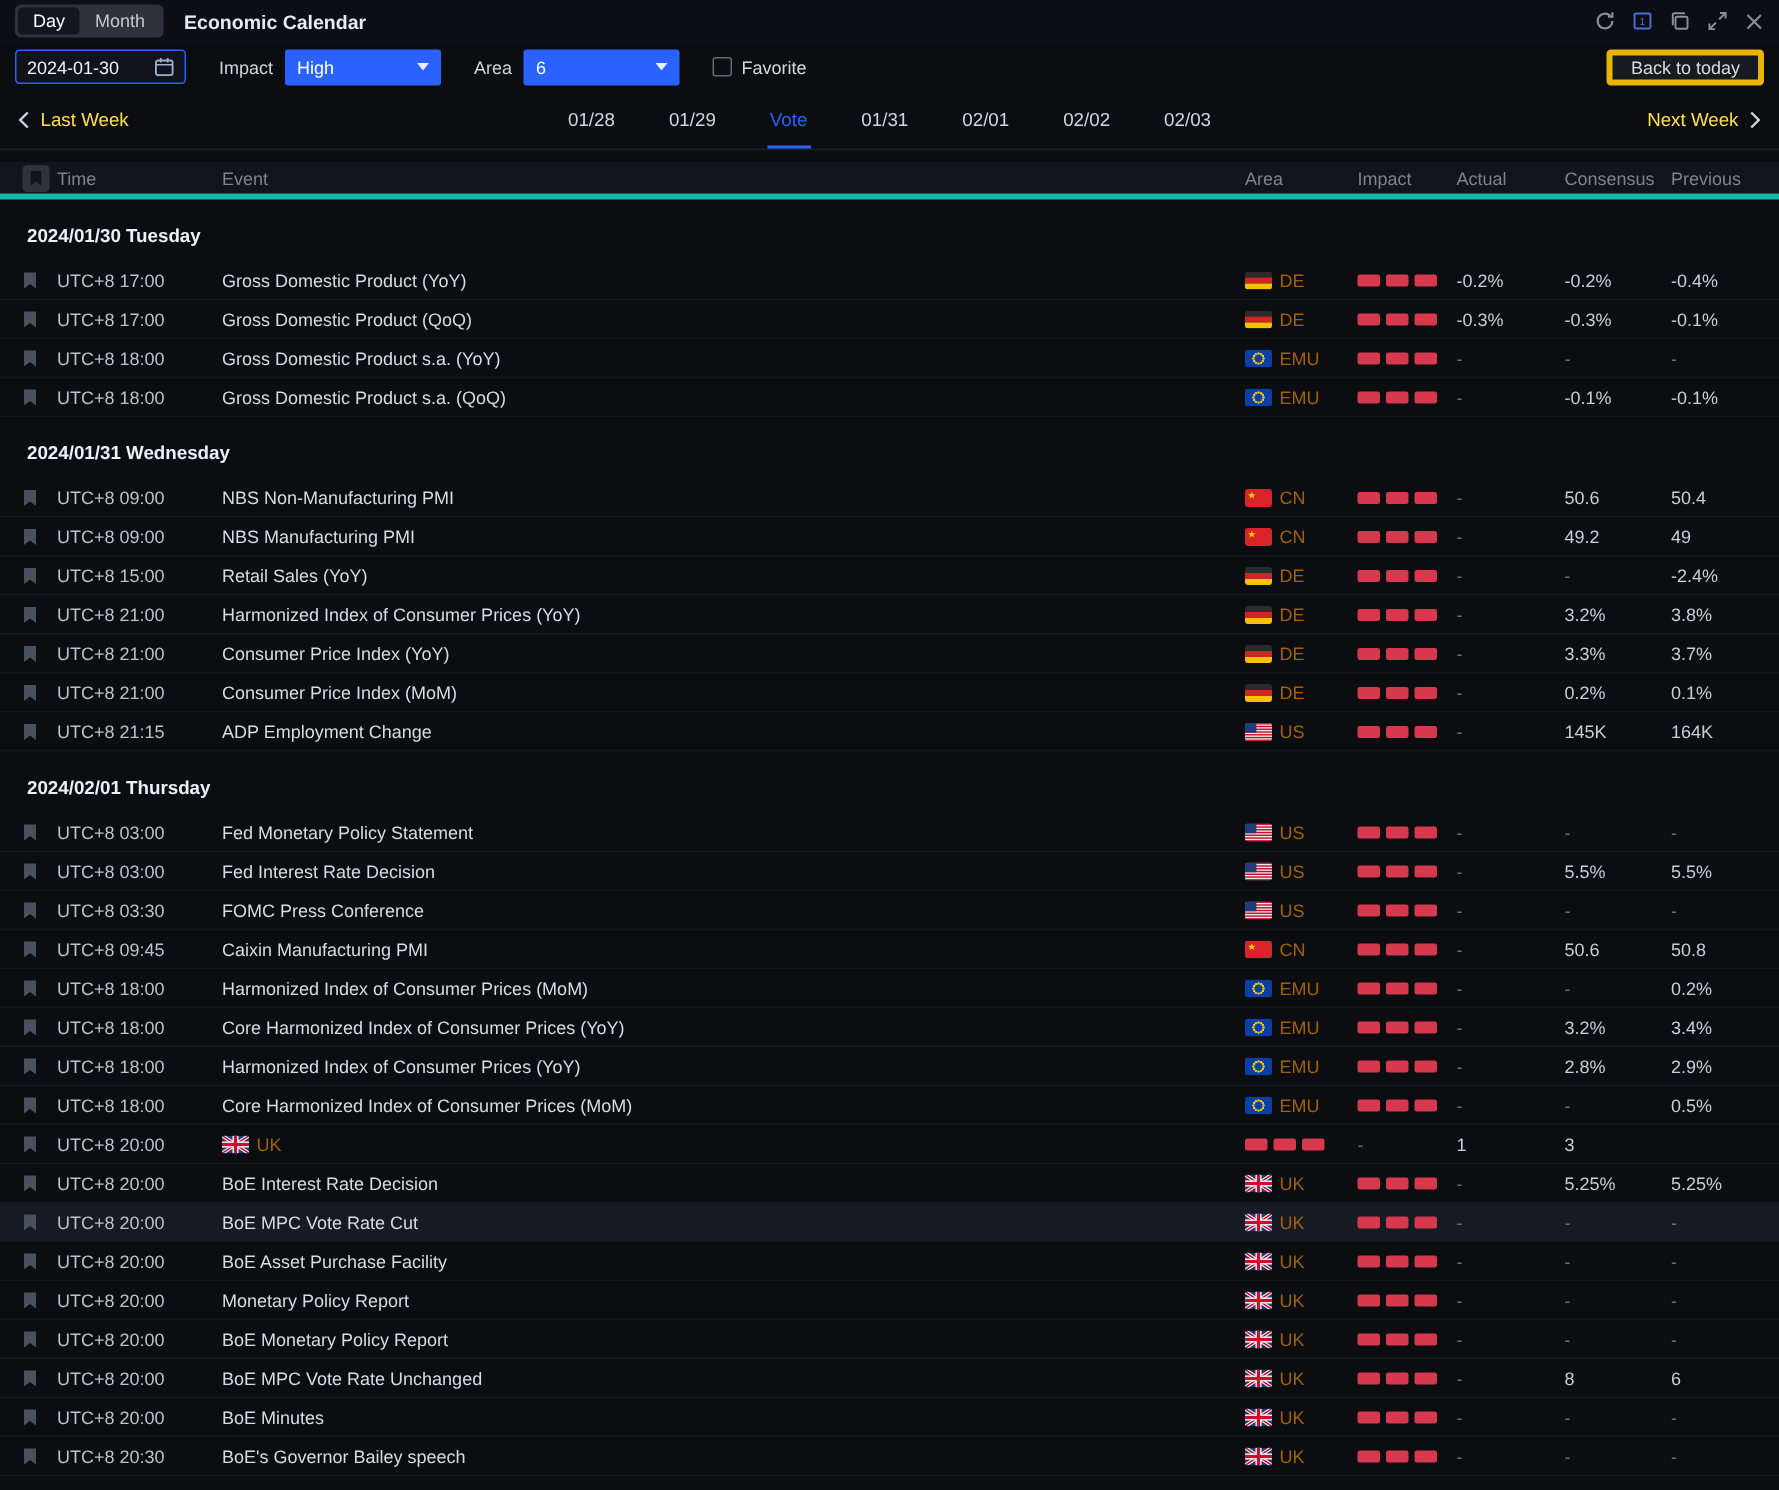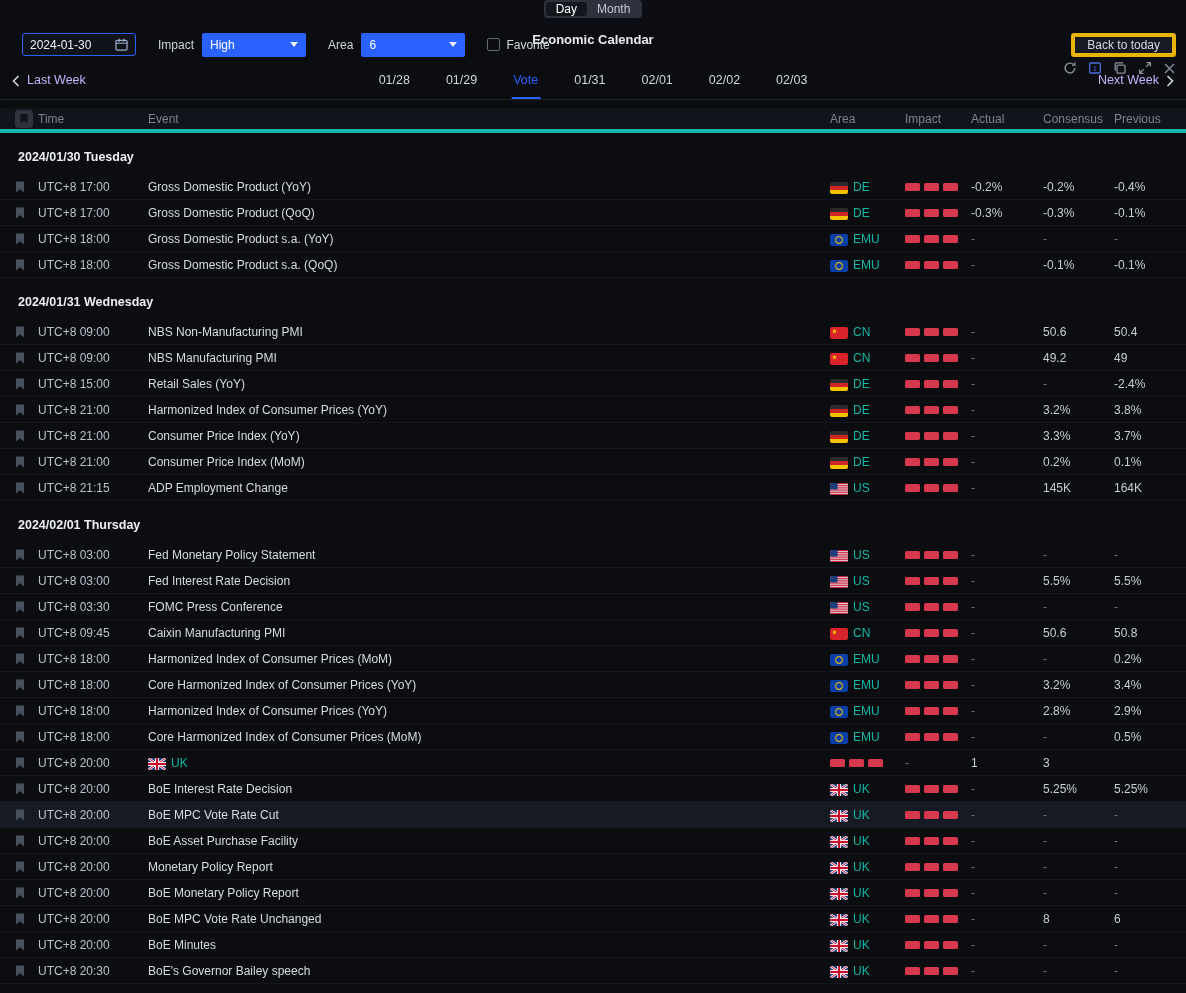--- a/index.html
+++ b/index.html
@@ -4,59 +4,59 @@
 <style>
   * { margin:0; padding:0; box-sizing:border-box; }
   html,body { width:1186px; height:993px; overflow:hidden; }
   body {
     background:#0b0d11;
     color:#d1d4dc;
     font-family:"Liberation Sans", sans-serif;
     font-size:12px;
   }
   
-  .titlebar { height:28px; display:flex; align-items:center; padding:0 10px; gap:14px; background:#0c0e13;flex-direction:column; }
+  .titlebar { height:28px; display:flex; align-items:center; padding:0 10px; gap:14px; background:#0c0e13; }
   .seg-ctl { display:flex; background:#2d323d; border-radius:4px; padding:2px; height:22px; align-items:stretch; }
   .seg { border:none; background:transparent; color:#c3c7d1; font-size:12px; padding:0 10px; border-radius:3px; font-family:inherit; cursor:pointer; }
   .seg.active { background:#13161c; color:#ffffff; }
   .app-title { font-weight:bold; font-size:13px; color:#e8eaf0; }
   .win-icons { margin-left:auto; display:flex; align-items:center; gap:11px; }
   .ic { display:inline-flex; align-items:center; justify-content:center; }
   
-  .filterbar { height:33px; display:flex; align-items:center; padding:0 10px; gap:8px;margin-left:12px; }
+  .filterbar { height:33px; display:flex; align-items:center; padding:0 10px; gap:8px; }
   .date-box { display:flex; align-items:center; justify-content:space-between; width:114px; height:23px;
               border:1px solid var(--accent,#2962ff); border-radius:3px; background:#10131a; padding:0 7px; color:#edf0f6; }
   .flabel { color:#cfd3dc; margin-left:14px; }
   .select { display:flex; align-items:center; justify-content:space-between; width:104px; height:24px;
             background:var(--accent,#2962ff); border-radius:2px; padding:0 8px; color:#ffffff; cursor:pointer; }
   .caret { width:0; height:0; border-left:4px solid transparent; border-right:4px solid transparent; border-top:5px solid #eaeefb; }
   .chk { display:flex; align-items:center; gap:6px; margin-left:14px; color:#d4d8e0; cursor:pointer; }
   .chk .box { width:13px; height:13px; border:1px solid #626877; border-radius:2px; background:transparent; }
   .back-btn { margin-left:auto; height:24px; padding:0 12px; background:#171a21; border:4px solid #eab308;
               border-radius:3px; color:#d7dae2; font-size:12px; font-family:inherit; cursor:pointer; }
   
   .weeknav { height:39px; display:flex; align-items:center; padding:0 12px; border-bottom:1px solid #1d222c; position:relative; }
-  .wk-btn { display:flex; align-items:flex-end; gap:7px; color:#c4b5fd; font-size:12.5px; background:none; border:none; font-family:inherit; cursor:pointer; }
+  .wk-btn { display:flex; align-items:center; gap:7px; color:#fde047; font-size:12.5px; background:none; border:none; font-family:inherit; cursor:pointer; }
   .wk-next { margin-left:auto; }
   .day-tabs { position:absolute; left:50%; transform:translateX(-50%); display:flex; gap:24px; height:100%; align-items:center; }
   .day-tab { background:none; border:none; color:#d1d5de; font-size:12.5px; padding:0 6px; height:100%; font-family:inherit; position:relative; cursor:pointer; }
   .day-tab.active { color:var(--accent,#2962ff); }
   .day-tab.active::after { content:""; position:absolute; left:4px; right:4px; bottom:0; height:2px; background:var(--accent,#2962ff); }
   
   .table { margin-top:8px; }
   .thead,.row { display:grid; grid-template-columns:14px 24px 110px 1fr 75px 66px 72px 71px 72px; align-items:center; }
   .thead { height:25px; color:#7d828f; background:#11141b; border-bottom:4px solid #14b8a6; }
   .row { height:26px; border-bottom:1px solid #14171f; }
   .row.hl { background:#161a22; }
   .section-header { height:41px; display:flex; align-items:flex-end; padding:0 0 10px 18px; font-weight:bold; color:#edeff4; font-size:12.5px; }
   .c-bm { display:flex; align-items:center; padding-left:1px; }
   .bm-head { width:18px; height:18px; background:#2d323d; border-radius:3px; display:flex; align-items:center; justify-content:center; cursor:pointer; }
   .c-time { color:#bcc1cc; }
   .c-event { color:#d8dbe3; padding-right:10px; white-space:nowrap; overflow:hidden; }
-  .c-area { display:flex; align-items:flex-end; gap:5px; color:#14b8a6; }
+  .c-area { display:flex; align-items:center; gap:5px; color:#a16207; }
   .flag { display:inline-flex; width:18px; height:12px; border-radius:2px; overflow:hidden; flex:none; }
   .c-impact { display:flex; gap:4px; }
   .bar { width:15px; height:8px; border-radius:1.5px; background:var(--impact,#d6394e); }
   .c-num { color:#c9cdd6; }
   .c-num.dim { color:#6f7482; }
 </style>
 </head>
 <body>
 
 <div class="titlebar">

